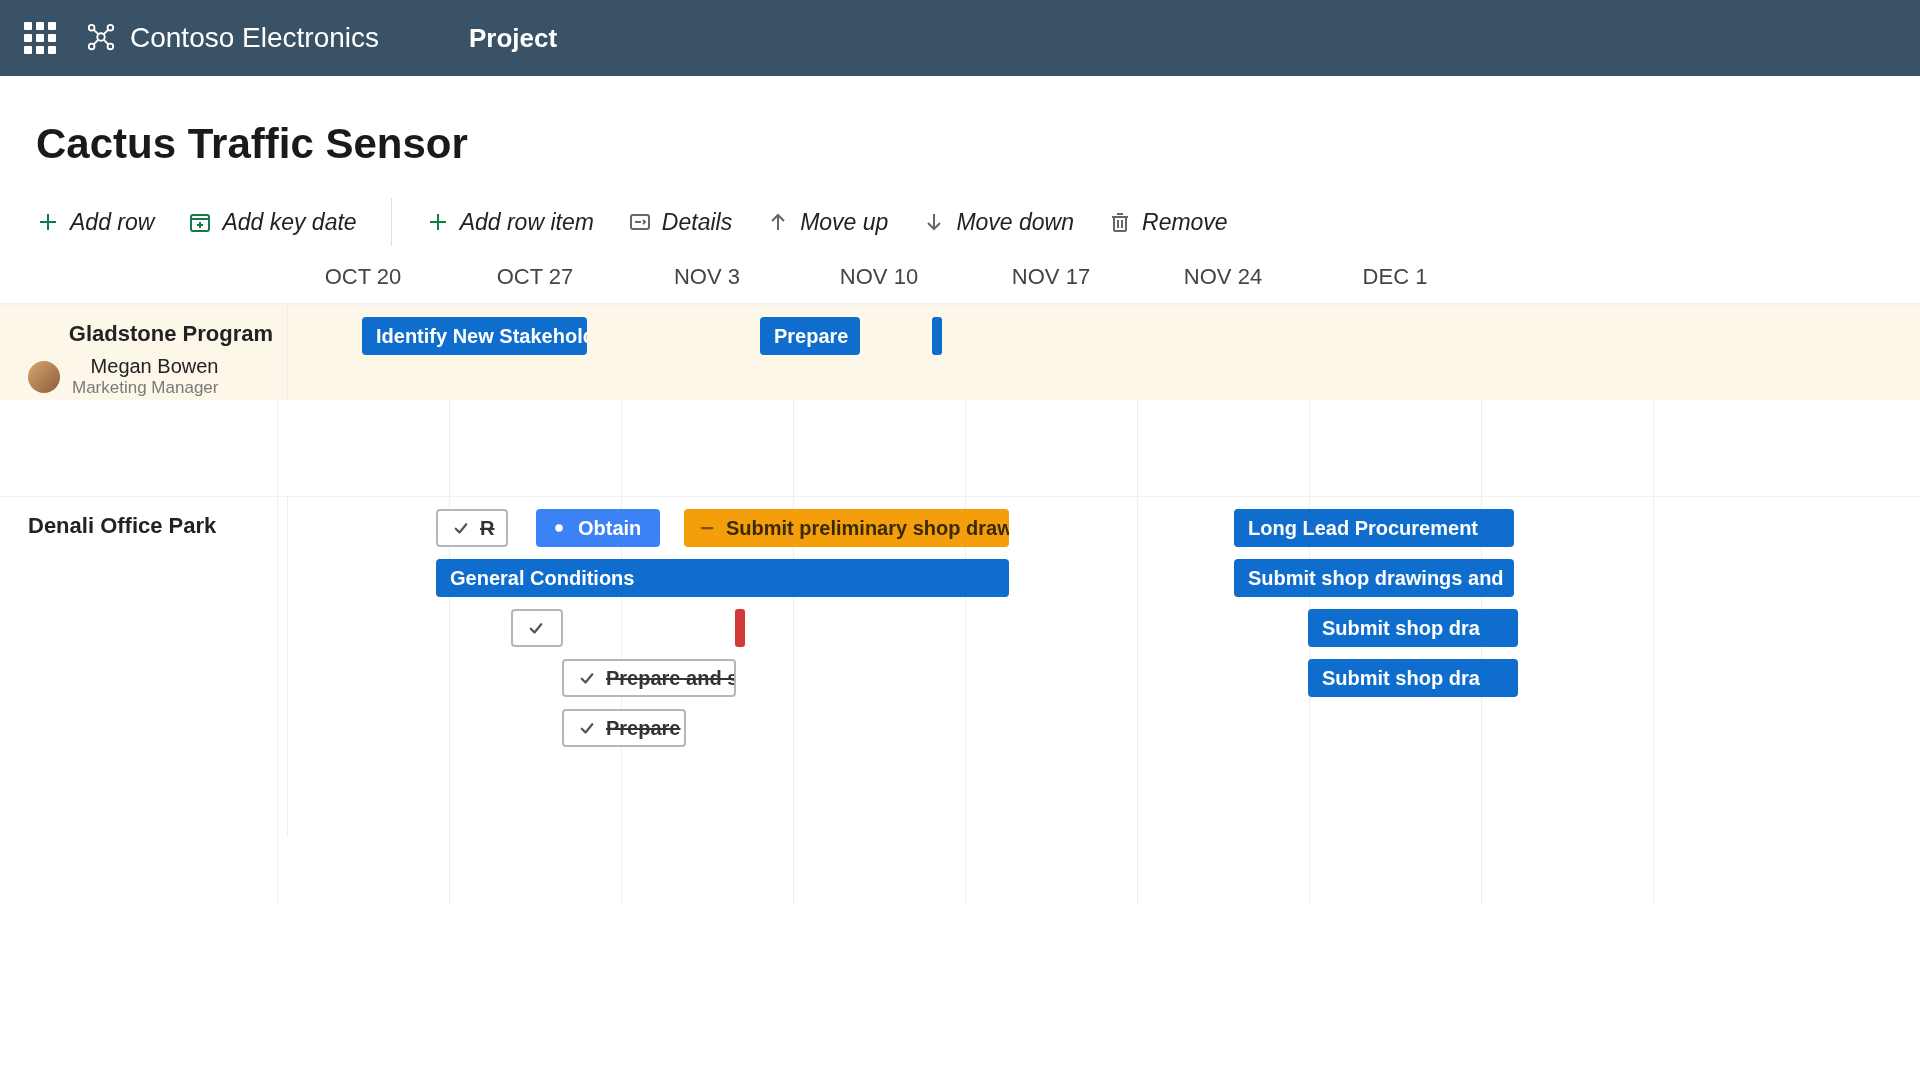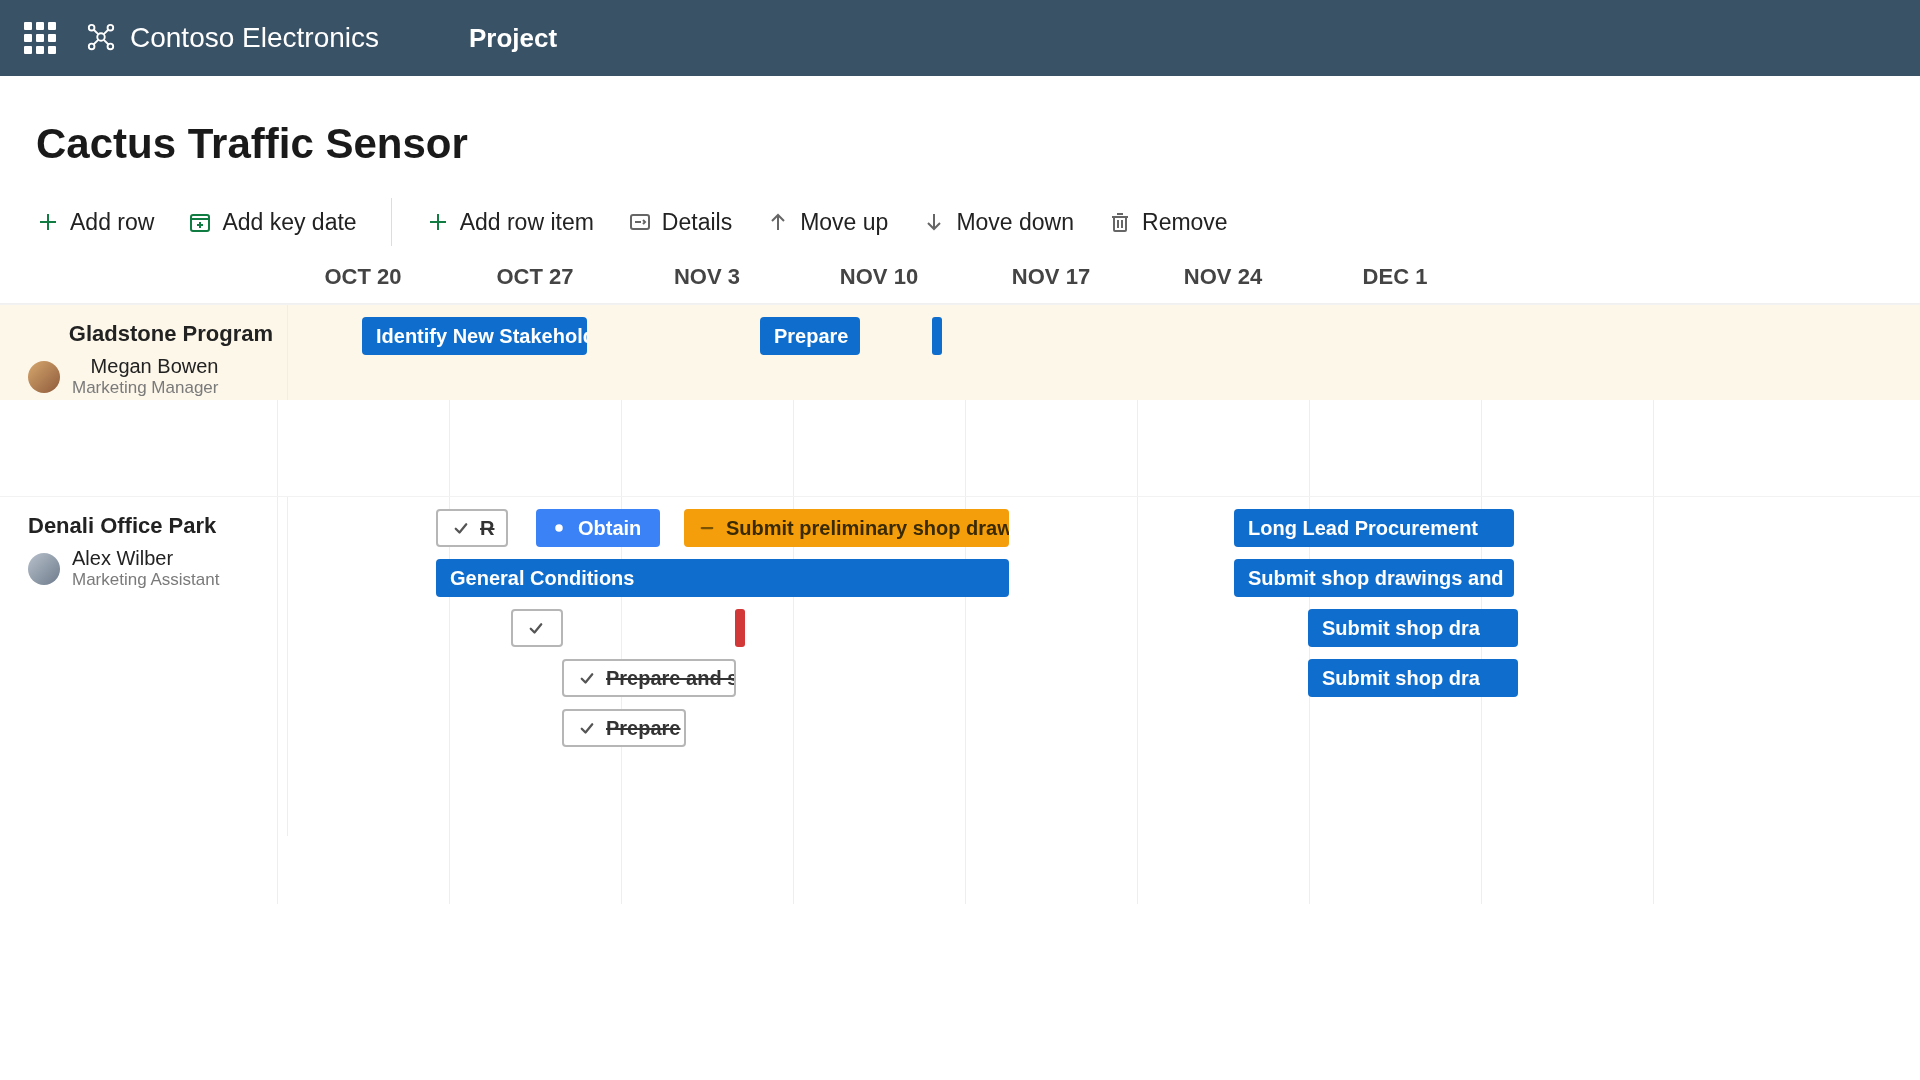--- a/index.html
+++ b/index.html
@@ -14,32 +14,32 @@
   .brand-icon svg { width: 100%; height: 100%; }
   .brand-name { color: #fff; font-size: 28px; font-weight: 400; }
   .app-name { color: #fff; font-size: 26px; font-weight: 700; margin-left: 60px; }
 
   
   .title-area { padding: 28px 36px 24px; margin-top: 16px; }
   .page-title { font-size: 42px; font-weight: 700; color: #1a1a1a; }
 
   
   .toolbar { display: flex; align-items: center; padding: 6px 36px 18px; gap: 34px; }
-  .tb-btn { display: inline-flex; align-items: center; gap: 10px; color: #222; font-size: 23px; cursor: pointer; background: none; border: none; }
+  .tb-btn { display: inline-flex; align-items: center; gap: 10px; color: #222; font-size: 23px; cursor: pointer; background: none; border: none; font-style: italic; }
   .tb-btn .ic { width: 24px; height: 24px; display: inline-flex; align-items: center; justify-content: center; }
   .tb-btn .ic svg { width: 24px; height: 24px; }
   .divider { width: 1px; height: 48px; background: #ddd; }
 
   svg .green { stroke: #107c41; }
   svg .gray  { stroke: #666; }
 
   
   .timeline { position: relative; height: calc(100% - 76px - 116px - 72px); width: 100%; overflow: hidden; }
   .time-axis { position: relative; height: 40px; border-bottom: 1px solid #f0f0f0; }
-  .tick { position: absolute; top: 0; font-size: 22px; font-weight: 700; color: #444; transform: translateX(-50%); white-space: nowrap; }
+  .tick { position: absolute; top: 0; font-size: 22px; font-weight: 400; color: #444; transform: translateX(-50%); white-space: nowrap; }
 
   .rows { position: relative; }
   .row { position: relative; border-top: 1px solid #f2f2f2; }
   .row.selected { background: #fdf7ea; text-align: right; }
   .row-head { position: absolute; left: 0; top: 0; width: 288px; padding: 16px 14px 16px 28px; border-right: 1px solid #eee; height: 100%; }
   .row-title { font-size: 22px; font-weight: 700; color: #222; margin-bottom: 8px; }
   .person { display: flex; align-items: center; gap: 12px; }
   .avatar { width: 32px; height: 32px; border-radius: 50%; background: #c8b7a6; display: flex; align-items: center; justify-content: center; font-size: 12px; color: #fff; overflow: hidden; }
   .avatar.a1 { background: linear-gradient(135deg,#d7a86e,#8e5a3b); }
   .avatar.a2 { background: linear-gradient(135deg,#b8c1cc,#6e7b8b); }
@@ -216,27 +216,20 @@
           </div>
           <div class="bar blue" style="left: 472px; top: 12px; width: 100px;">
             <span class="lbl">Prepare</span>
           </div>
           <div class="chip" style="left: 644px; top: 12px; background: rgb(15, 110, 205);"></div>
         </div>
       </div>
       <div class="row" style="height: 340px; top: 96px;">
         <div class="row-head">
           <div class="row-title">Denali Office Park</div>
-          <div class="person">
-            <div class="avatar a2"></div>
-            <div>
-              <div class="person-name">Alex Wilber</div>
-              <div class="person-role">Marketing Assistant</div>
-            </div>
-          </div>
         </div>
         <div class="row-body">
           <div class="bar white strike" style="left: 148px; top: 12px; width: 72px;">
             <span class="bicon">
               <svg viewBox="0 0 24 24" fill="none">
                 <polyline points="5,13 10,18 19,7" stroke="#555" stroke-width="3" stroke-linecap="round" stroke-linejoin="round"></polyline>
               </svg>
             </span>
             <span class="lbl">R</span>
           </div>

